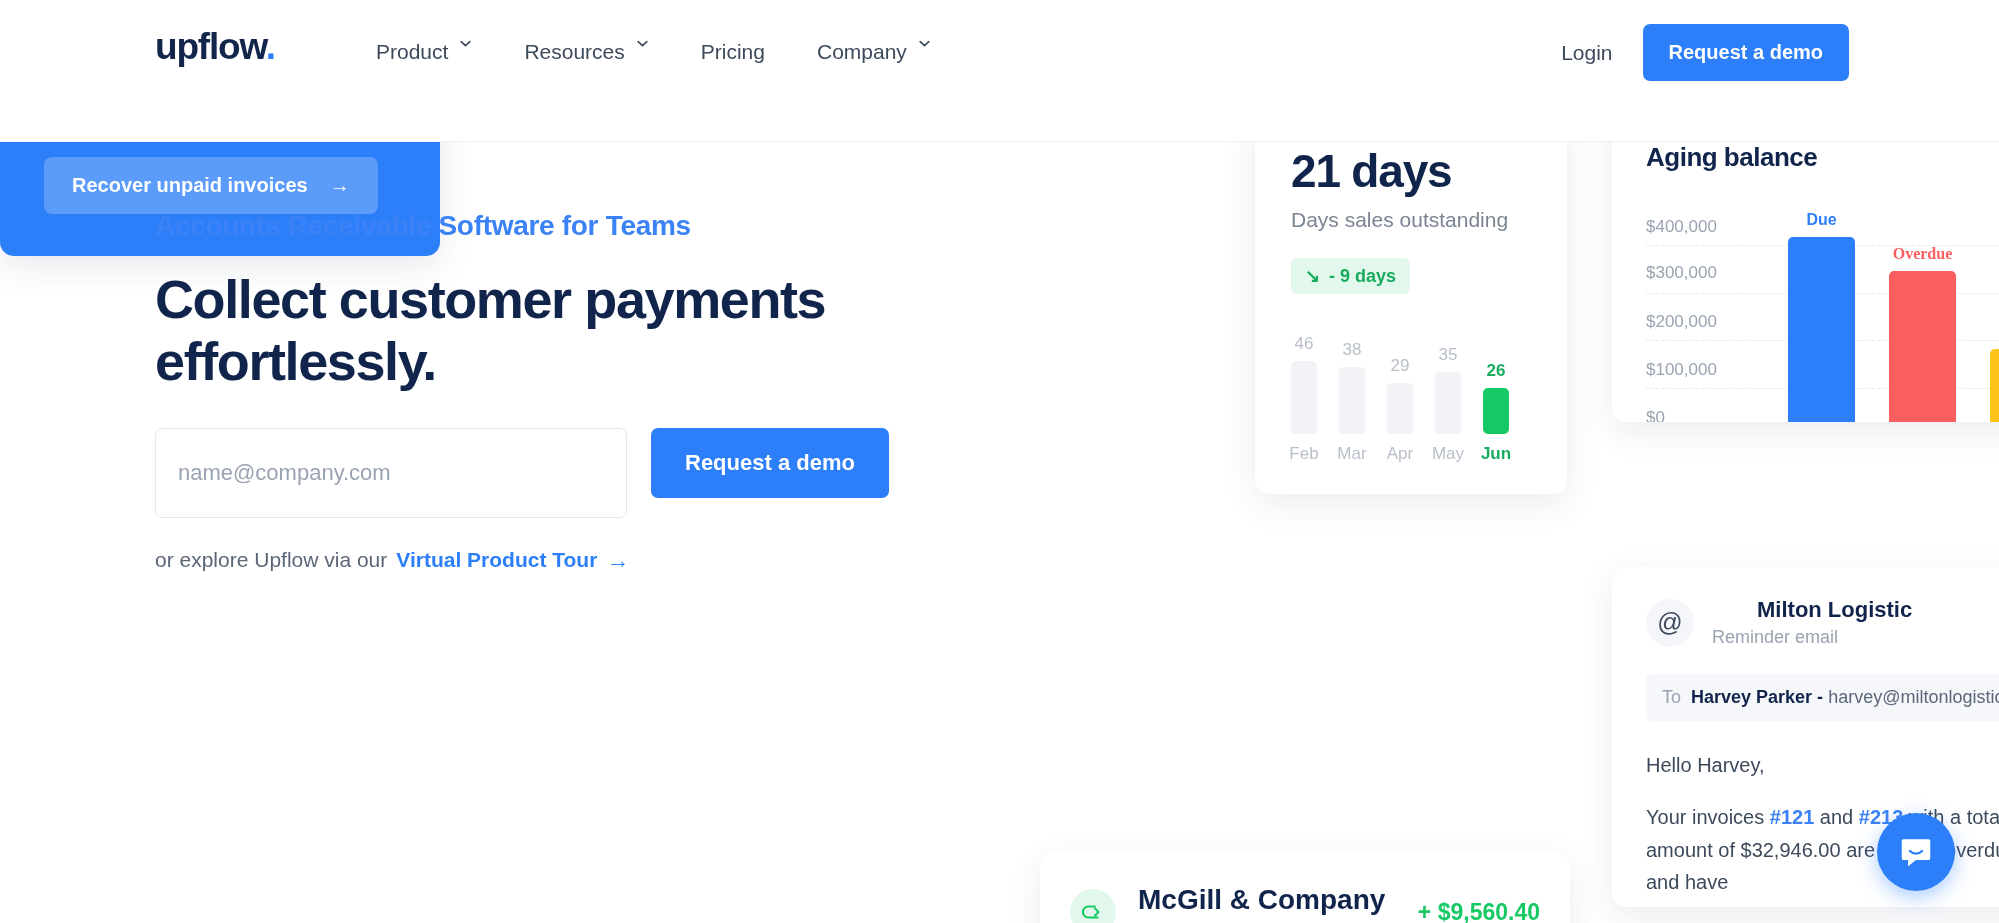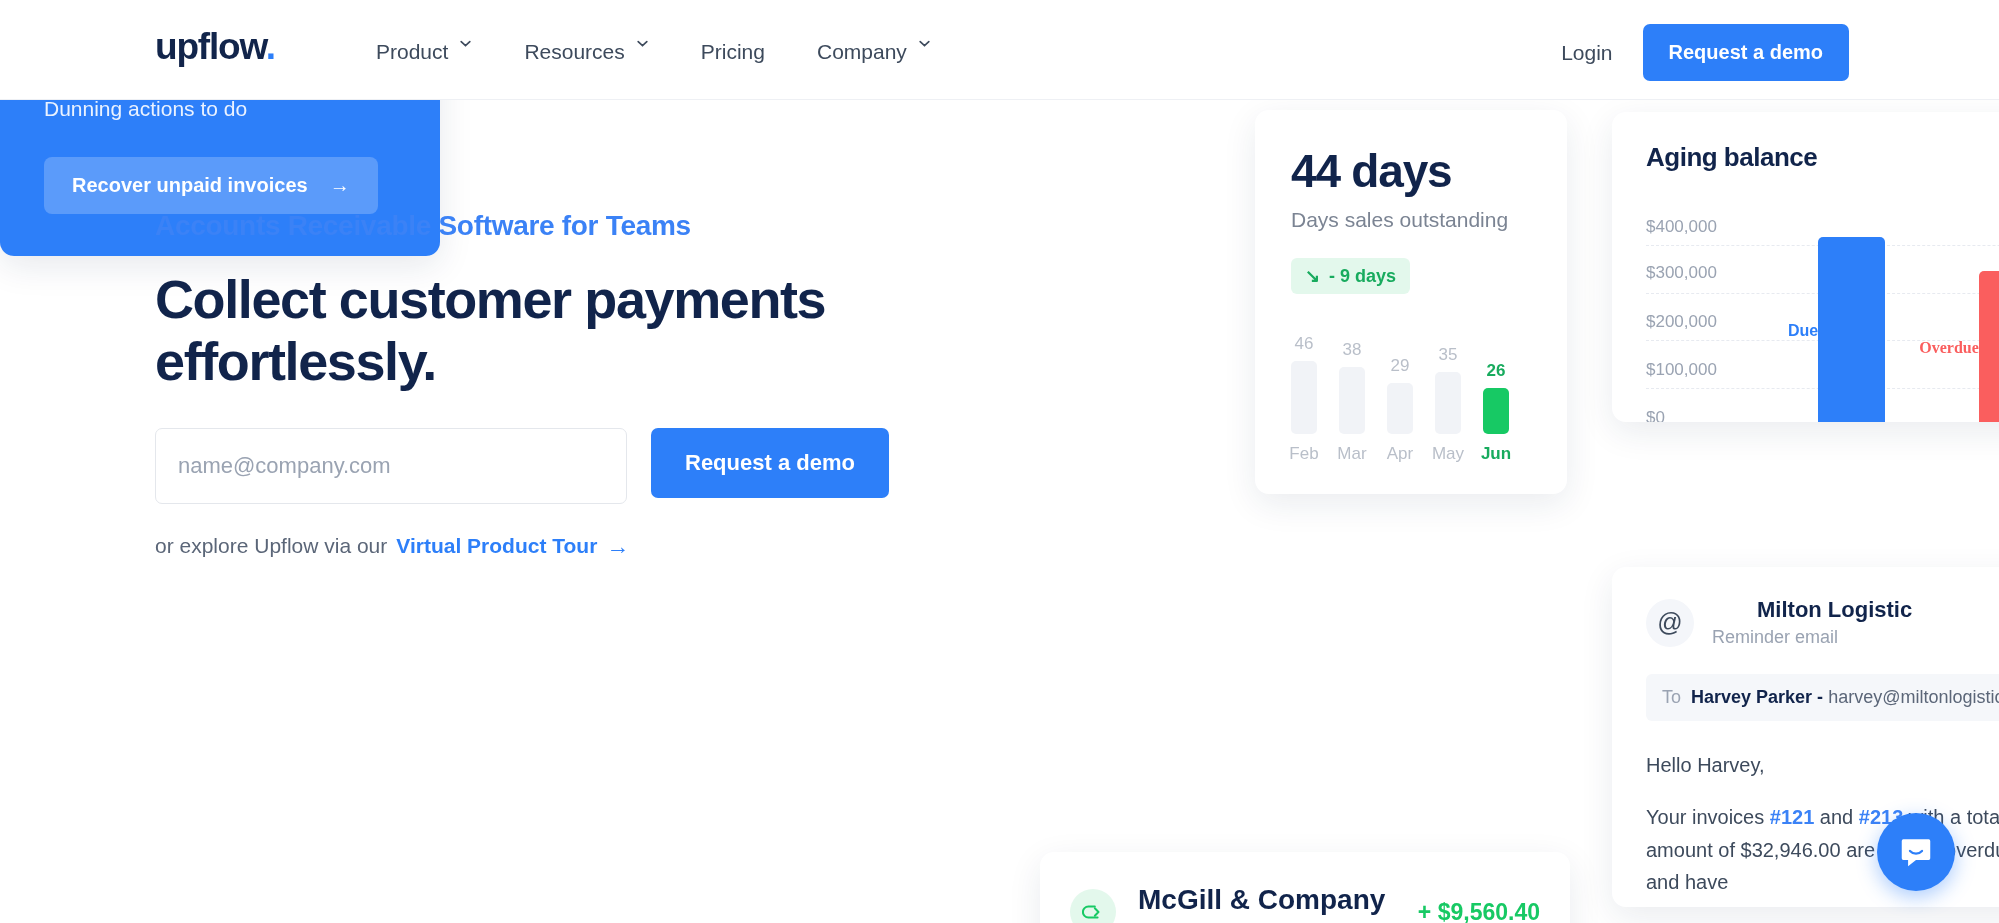--- a/index.html
+++ b/index.html
@@ -7,21 +7,21 @@
     width: 1999px; height: 923px;
     overflow: hidden;
     background: #ffffff;
     font-family: "Liberation Sans", sans-serif;
     -webkit-font-smoothing: antialiased;
   }
   .page { position: relative; width: 1999px; height: 923px; overflow: hidden; background:#fff; }
 
   
   .navbar {
-    position: absolute; top: 0; left: 0; width: 1999px; height: 100px;
+    position: absolute; top: 0; left: 0; width: 1999px; height: 142px;
     background: #ffffff;
     border-bottom: 1px solid #eef0f4;
     display: flex; align-items: center;
     z-index: 40;
   }
   .logo {
     position: absolute; left: 155px; top: 26px;
     font-size: 37px; font-weight: 700; letter-spacing: -1.2px;
     color: #12254b;
   }
@@ -49,21 +49,21 @@
     font-size: 28px; font-weight: 700; color: #3b82f6; letter-spacing: -0.3px;
     margin-bottom: 26px;
   }
   .headline {
     font-size: 54px; line-height: 1.15; font-weight: 700; color: #11244b;
     letter-spacing: -1.4px; margin-bottom: 36px;
   }
   .subtext { font-size: 23px; line-height: 1.45; color: #5b6678; margin-bottom: 52px; }
   .form-row { display: flex; align-items: stretch; gap: 24px; margin-bottom: 30px; }
   .email-input {
-    width: 472px; height: 76px;
+    width: 472px; height: 90px;
     border: 1px solid #e4e7ec; border-radius: 7px;
     font-size: 22px; color: #11244b; padding: 0 22px;
     background: #fff; outline: none;
     font-family: "Liberation Sans", sans-serif;
   }
   .email-input::placeholder { color: #9aa3b2; }
   .form-btn {
     background: #2d7ff9; color: #fff; border: none; border-radius: 7px;
     font-size: 22px; font-weight: 700; padding: 0 34px; height: 70px; cursor: pointer;
     font-family: "Liberation Sans", sans-serif; white-space: nowrap;
@@ -97,21 +97,21 @@
   .dso-mon.active { color: #18ab5e; font-weight: 700; }
 
   
   .aging-card { left: 1612px; top: 112px; width: 470px; height: 310px; padding: 30px 34px 0 34px; overflow: hidden; }
   .aging-title { font-size: 26px; font-weight: 700; color: #11244b; letter-spacing: -0.5px; }
   .aging-body { position: relative; margin-top: 30px; height: 230px; }
   .aging-ylabels { position: absolute; left: 0; top: 0; width: 120px; height: 215px; }
   .yl { position: absolute; font-size: 17px; color: #9aa3b2; }
   .grid-line { position: absolute; left: 0; right: -60px; border-top: 1px dashed #e7eaf0; }
   .aging-bars { position: absolute; left: 142px; bottom: 0; height: 215px; display: flex; align-items: flex-end; gap: 34px; }
-  .ab-wrap { display: flex; flex-direction: row; align-items: center; justify-content: flex-end; }
+  .ab-wrap { display: flex; flex-direction: column; align-items: center; justify-content: flex-end; }
   .ab-cap { font-size: 16px; font-weight: 700; margin-bottom: 8px; }
   .ab-bar { width: 67px; border-radius: 5px 5px 0 0; }
 
   
   .dunning-card {
     left: 1130px; top: 536px; width: 440px; height: 256px;
     background: #2d7ff9; border-radius: 14px; padding: 42px 44px; overflow: hidden;
     box-shadow: 0 10px 34px rgba(20,40,80,0.10);
   }
   .dun-value { font-size: 41px; font-weight: 700; color: #fff; position: relative; z-index: 2; letter-spacing: -0.8px; }
@@ -216,21 +216,21 @@
       <button class="form-btn">Request a demo</button>
     </div>
     <div class="tour-line">
       <span>or explore Upflow via our</span>
       <span class="tour-link">Virtual Product Tour</span>
       <span class="arrow-r">→</span>
     </div>
   </div>
 
   <div class="card dso-card">
-    <div class="dso-value">44 days</div>
+    <div class="dso-value">21 days</div>
     <div class="dso-label">Days sales outstanding</div>
     <div class="dso-badge">
       <span>↘</span>
       <span>- 9 days</span>
     </div>
     <div class="dso-chart" id="dso-chart">
         <div class="dso-bar-wrap">
           <div class="dso-num">46</div>
           <div class="dso-bar" style="height: 81px;"></div>
           <div class="dso-mon">Feb</div>

